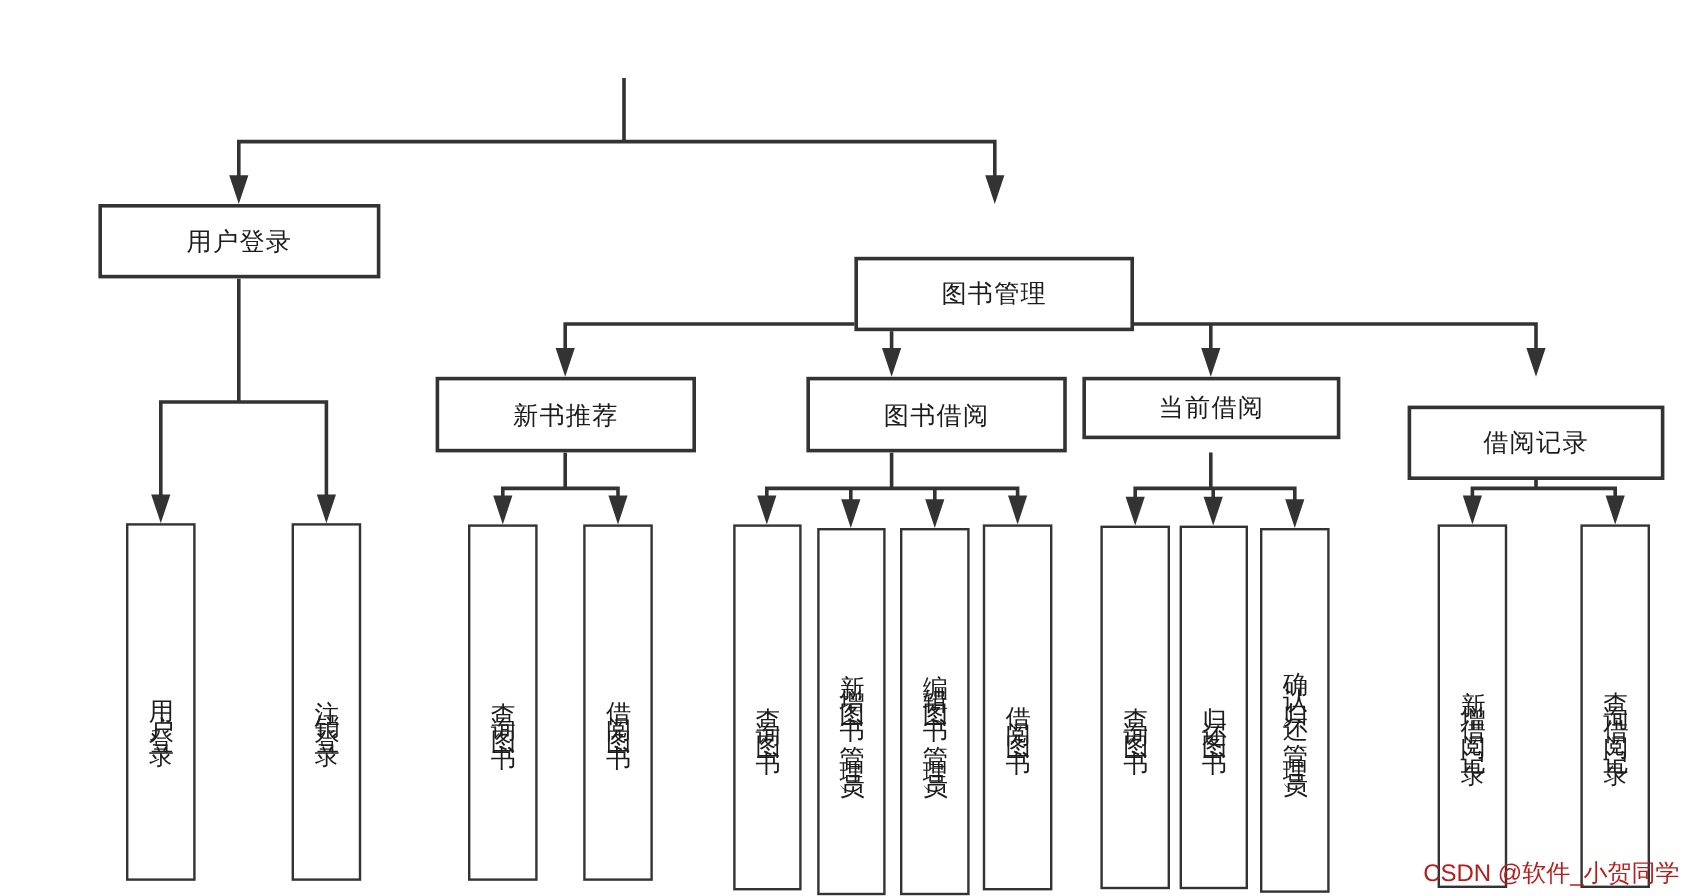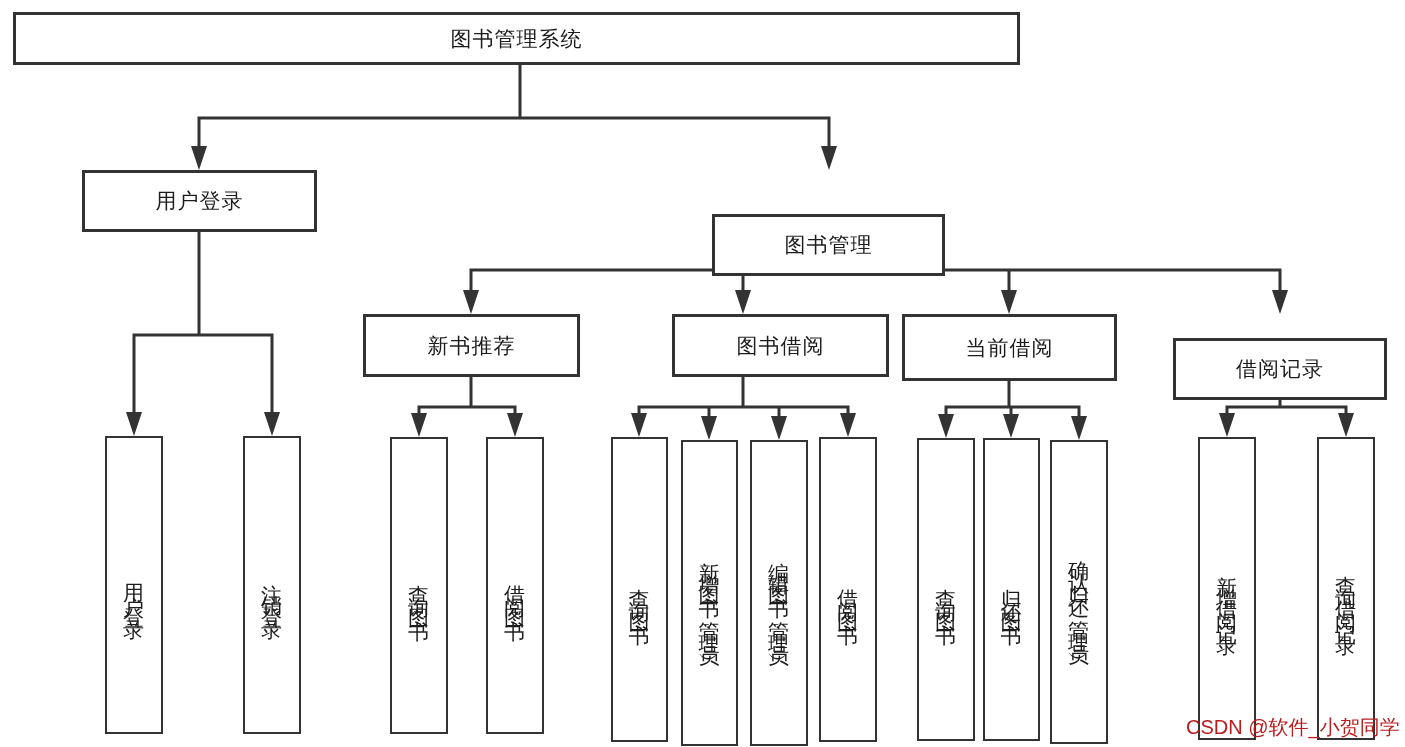--- a/index.html
+++ b/index.html
@@ -56,38 +56,35 @@
       <polygon points="771,416 787,416 779,440"></polygon>
       <polygon points="840,413 856,413 848,437"></polygon>
       <polygon points="938,414 954,414 946,438"></polygon>
       <polygon points="1003,414 1019,414 1011,438"></polygon>
       <polygon points="1071,416 1087,416 1079,440"></polygon>
       <polygon points="1219,413 1235,413 1227,437"></polygon>
       <polygon points="1338,413 1354,413 1346,437"></polygon>
     </g>
   </svg>
 
-  <div class="node" style="left:13px;top:12px;width:1007px;height:53px;">
-    <span>图书管理系统</span>
-  </div>
 
   <div class="node" style="left:82px;top:170px;width:235px;height:62px;">
     <span>用户登录</span>
   </div>
   <div class="node" style="left:712px;top:170px;width:233px;height:62px;margin-top:44px;">
     <span>图书管理</span>
   </div>
 
   <div class="node" style="left:363px;top:314px;width:217px;height:63px;">
     <span>新书推荐</span>
   </div>
   <div class="node" style="left:672px;top:314px;width:217px;height:63px;">
     <span>图书借阅</span>
   </div>
-  <div class="node" style="left:902px;top:314px;width:215px;height:67px;">
+  <div class="node" style="left:902px;top:314px;width:215px;height:52px;">
     <span>当前借阅</span>
   </div>
   <div class="node" style="left:1173px;top:314px;width:214px;height:62px;margin-top:24px;">
     <span>借阅记录</span>
   </div>
 
   <div class="node col" style="left:105px;top:436px;width:58px;height:298px;">
     <span class="vtxt">用户登录</span>
   </div>
   <div class="node col" style="left:243px;top:436px;width:58px;height:298px;">

